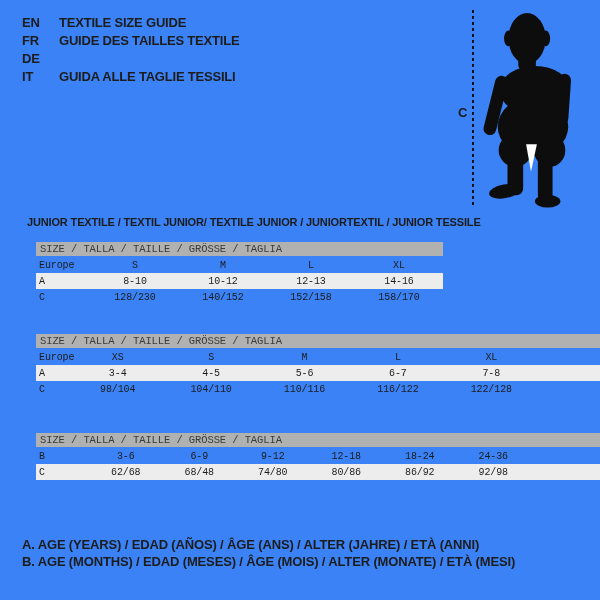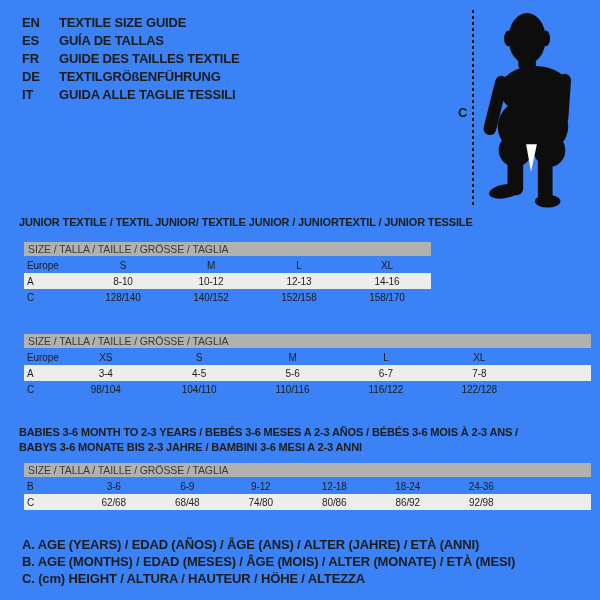--- a/index.html
+++ b/index.html
@@ -14,24 +14,24 @@
   
   .measure-line{
     position:absolute;left:472px;top:10px;width:2px;height:196px;
     background:repeating-linear-gradient(to bottom,#141414 0 3px,transparent 3px 6px);
   }
   .measure-label{position:absolute;left:458px;top:105px;font-size:13px;font-weight:700;}
   .baby{position:absolute;left:482px;top:10px;width:98px;height:200px;}
   
   .section{position:absolute;left:0;width:600px;}
   .s1{top:215px;} .s2{top:321px;} .s3{top:425px;}
-  .sec-title{margin-left:19px;font-size:11px;font-weight:700;letter-spacing:-0.15px;line-height:14px;}
+  .sec-title{margin-left:27px;font-size:11px;font-weight:700;letter-spacing:-0.15px;line-height:14px;}
   .s3 .sec-title{line-height:15px;}
   .sub{font-size:8px;vertical-align:-2px;}
-  .size-table{margin-left:24px;}
+  .size-table{margin-left:36px;font-family:Liberation Mono, monospace;}
   .s1 .size-table{width:407px;margin-top:13px;}
   .s2 .size-table{width:567px;margin-top:13px;}
   .s3 .size-table{width:567px;margin-top:8px;}
   .bar{height:14px;background:#b1b1b1;display:flex;align-items:center;padding-left:4px;margin-bottom:1px;}
   .bar span{font-size:10.5px;color:#3a3a39;letter-spacing:-0.1px;}
   .row{display:flex;height:16px;align-items:center;font-size:10px;letter-spacing:-0.1px;}
   .rows .row:nth-child(even){background:#ededed;}
   .cell-label{padding-left:3px;}
   .s1 .cell-label{width:52px;} .s2 .cell-label{width:32px;} .s3 .cell-label{width:50px;}
   .cell{flex:1;text-align:center;}
@@ -44,30 +44,25 @@
 <body>
 
 <div class="page">
 
   <div class="lang-block" id="lang-host">
       <div class="lang-row">
     <span class="lang-code">EN</span>
     <span class="lang-label">TEXTILE SIZE GUIDE</span>
   </div>
       <div class="lang-row">
-    <span class="lang-code">ES</span>
-    <span class="lang-label">GUÍA DE TALLAS</span>
-  </div>
-      <div class="lang-row">
     <span class="lang-code">FR</span>
     <span class="lang-label">GUIDE DES TAILLES TEXTILE</span>
   </div>
       <div class="lang-row">
     <span class="lang-code">DE</span>
-    <span class="lang-label">TEXTILGRÖßENFÜHRUNG</span>
   </div>
       <div class="lang-row">
     <span class="lang-code">IT</span>
     <span class="lang-label">GUIDA ALLE TAGLIE TESSILI</span>
   </div>
     </div>
 
   <div class="measure-line"></div>
   <div class="measure-label">C</div>
 
@@ -110,21 +105,21 @@
             </div>
             <div class="row">
               <span class="cell-label">A</span>
               <span class="cell">8-10</span>
               <span class="cell">10-12</span>
               <span class="cell">12-13</span>
               <span class="cell">14-16</span>
             </div>
             <div class="row">
               <span class="cell-label">C</span>
-              <span class="cell">128/140</span>
+              <span class="cell">128/230</span>
               <span class="cell">140/152</span>
               <span class="cell">152/158</span>
               <span class="cell">158/170</span>
             </div>
           </div>
     </div>
   </section>
       <section class="section s2">
     <div class="size-table">
       <div class="bar">
@@ -152,24 +147,20 @@
               <span class="cell">98/104</span>
               <span class="cell">104/110</span>
               <span class="cell">110/116</span>
               <span class="cell">116/122</span>
               <span class="cell">122/128</span>
             </div>
           </div>
     </div>
   </section>
       <section class="section s3">
-    <div class="sec-title">
-          <div class="title-line"><span>BABIES 3-6 MONTH TO 2-3 YEARS / BEBÉS 3-6 MESES A 2-3 AÑOS / BÉBÉS 3-6 MOIS À 2-3 ANS /</span></div>
-          <div class="title-line"><span>BABYS 3-6 MONATE BIS 2-3 JAHRE / BAMBINI 3-6 MESI A 2-3 ANNI</span></div>
-        </div>
     <div class="size-table">
       <div class="bar">
         <span>SIZE / TALLA / TAILLE / GRÖSSE / TAGLIA</span>
       </div>
       <div class="rows">
             <div class="row">
               <span class="cell-label">B</span>
               <span class="cell">3-6</span>
               <span class="cell">6-9</span>
               <span class="cell">9-12</span>
@@ -187,15 +178,14 @@
               <span class="cell">92/98</span>
             </div>
           </div>
     </div>
   </section>
     </div>
 
   <div id="footnotes-host" class="footnotes">
       <div class="footnote">A. AGE (YEARS) / EDAD (AÑOS) / ÂGE (ANS) / ALTER (JAHRE) / ETÀ (ANNI)</div>
       <div class="footnote">B. AGE (MONTHS) / EDAD (MESES) / ÂGE (MOIS) / ALTER (MONATE) / ETÀ (MESI)</div>
-      <div class="footnote">C. (cm) HEIGHT / ALTURA / HAUTEUR / HÖHE / ALTEZZA</div>
     </div>
 </div>
 
 </body></html>

